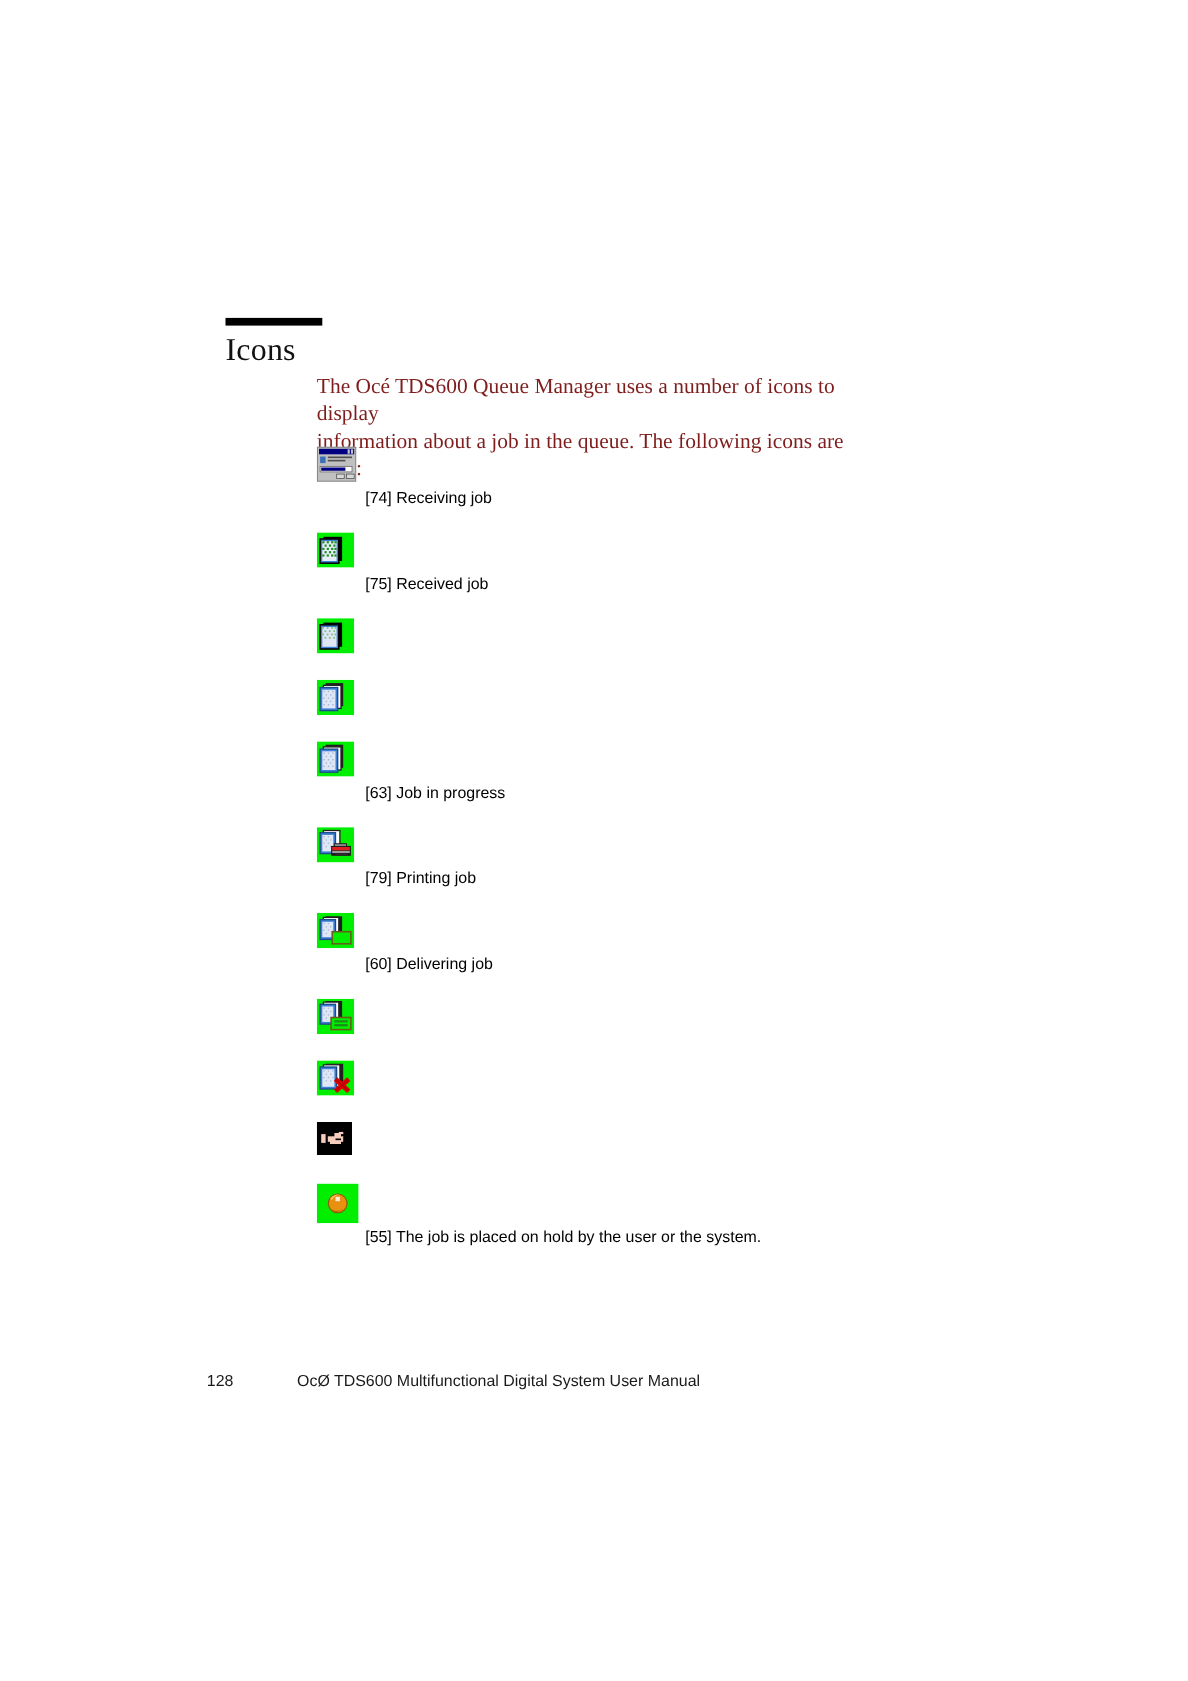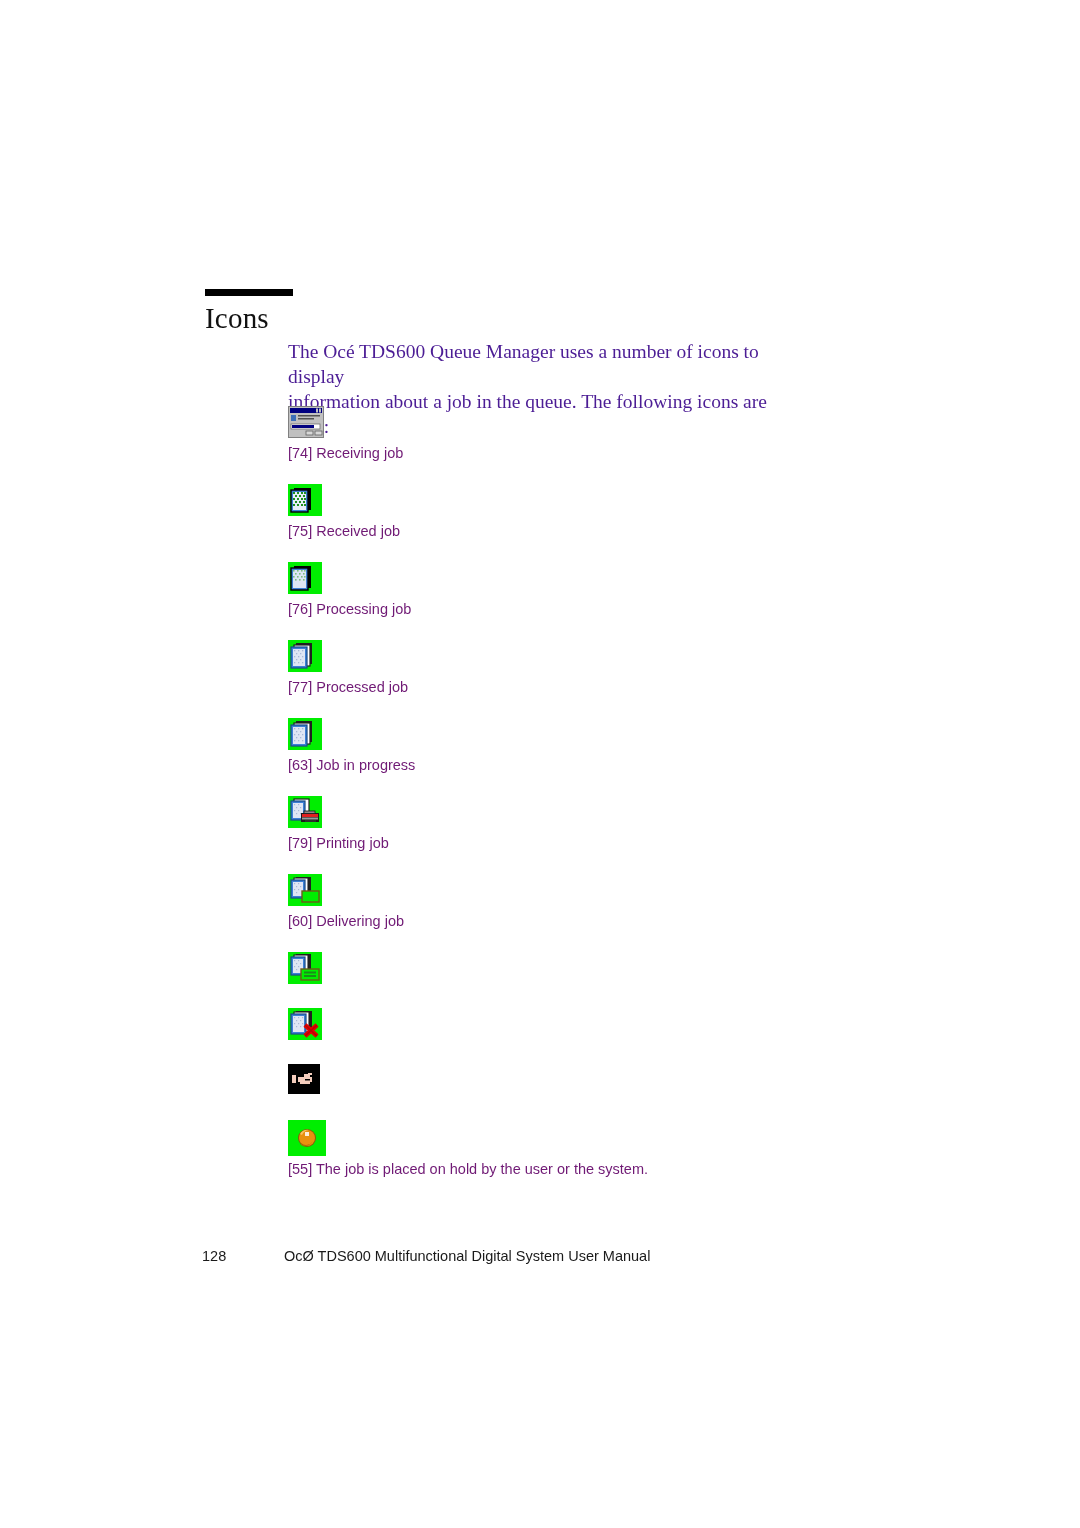--- a/index.html
+++ b/index.html
@@ -43,54 +43,55 @@
 
   
   .intro {
     position: absolute;
     left: 288px;
     top: 339px;
     width: 500px;
     font-family: "Liberation Serif", serif;
     font-size: 19.5px;
     line-height: 25px;
-    color: #4c1d95;
+    color: #7f1d1d;
   }
   .intro p { margin: 0; }
 
   
   .icon-list {
     position: absolute;
     left: 288px;
     top: 406px;
     width: 620px;
   }
   .icon-entry {
     position: relative;
     margin-bottom: 22px;
   }
   .icon-caption {
     font-family: "Liberation Sans", sans-serif;
     font-size: 14.5px;
     line-height: 18px;
-    color: #701a75;
+    color: #000000;
     margin-top: 4px;
     white-space: nowrap;
+    margin-left: 44px;
   }
   .icon-box {
     position: relative;
     width: 36px;
     height: 34px;
   }
   .icon-box svg { display: block; }
 
   
   .footer {
     position: absolute;
-    left: 202px;
+    left: 188px;
     top: 1248px;
     width: 700px;
     height: 20px;
     font-family: "Liberation Sans", sans-serif;
     font-size: 14.5px;
     color: #1a1a1a;
   }
   .footer .pageno {
     position: absolute;
     left: 0;
@@ -191,21 +192,20 @@
             <rect x="5" y="14" width="1.6" height="1.6"></rect>
               <rect x="9" y="14" width="1.6" height="1.6"></rect>
             <rect x="13" y="14" width="1.6" height="1.6"></rect>
               <rect x="16" y="14" width="1.6" height="1.6"></rect>
             <rect x="7" y="17" width="1.6" height="1.6"></rect>
               <rect x="11" y="17" width="1.6" height="1.6"></rect>
             <rect x="15" y="17" width="1.6" height="1.6"></rect>
           </g>
         </svg>
       </div>
-      <div class="icon-caption">[76] Processing job</div>
     </div>
 
     <div class="icon-entry">
       <div class="icon-box">
         <svg width="34" height="32" viewBox="0 0 34 32">
           <rect x="0" y="0" width="34" height="32" fill="#00ee00"></rect>
           <rect x="8" y="3" width="16" height="21" fill="#202020"></rect>
           <rect x="6" y="5" width="16" height="21" fill="#ffffff" stroke="#202020" stroke-width="1.2"></rect>
           <rect x="3" y="7" width="16" height="21" fill="#3d7fd6" stroke="#1a4c86" stroke-width="1.2"></rect>
           <rect x="5" y="9" width="12" height="17" fill="#dfe6f4"></rect>
@@ -219,21 +219,20 @@
               <rect x="10" y="16" width="1.3" height="1.3"></rect>
             <rect x="14" y="16" width="1.3" height="1.3"></rect>
             <rect x="8" y="19" width="1.3" height="1.3"></rect>
               <rect x="12" y="19" width="1.3" height="1.3"></rect>
             <rect x="6" y="22" width="1.3" height="1.3"></rect>
               <rect x="10" y="22" width="1.3" height="1.3"></rect>
             <rect x="14" y="22" width="1.3" height="1.3"></rect>
           </g>
         </svg>
       </div>
-      <div class="icon-caption">[77] Processed job</div>
     </div>
 
     <div class="icon-entry">
       <div class="icon-box">
         <svg width="34" height="32" viewBox="0 0 34 32">
           <rect x="0" y="0" width="34" height="32" fill="#00ee00"></rect>
           <rect x="8" y="3" width="16" height="21" fill="#202020"></rect>
           <rect x="6" y="5" width="16" height="21" fill="#ffffff" stroke="#202020" stroke-width="1.2"></rect>
           <rect x="3" y="7" width="16" height="21" fill="#3d7fd6" stroke="#1a4c86" stroke-width="1.2"></rect>
           <rect x="5" y="9" width="12" height="17" fill="#dfe6f4"></rect>

